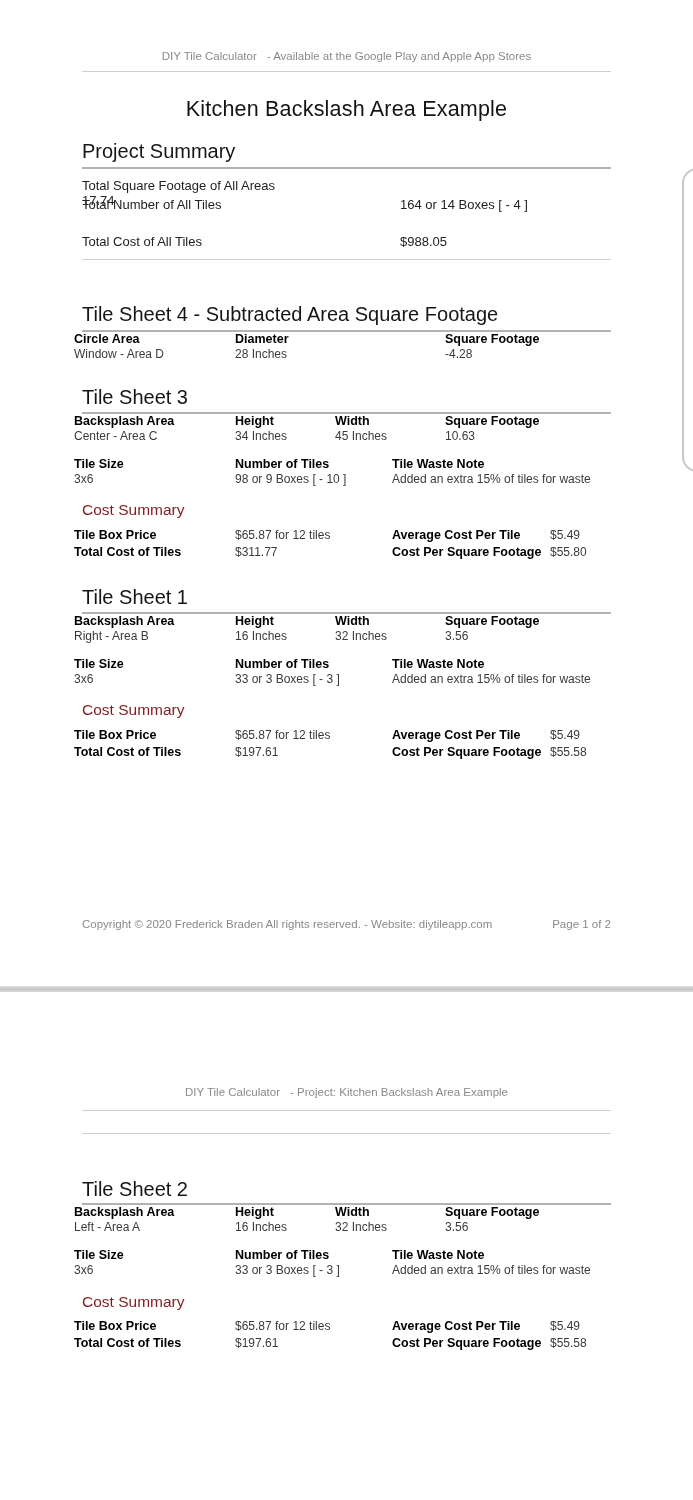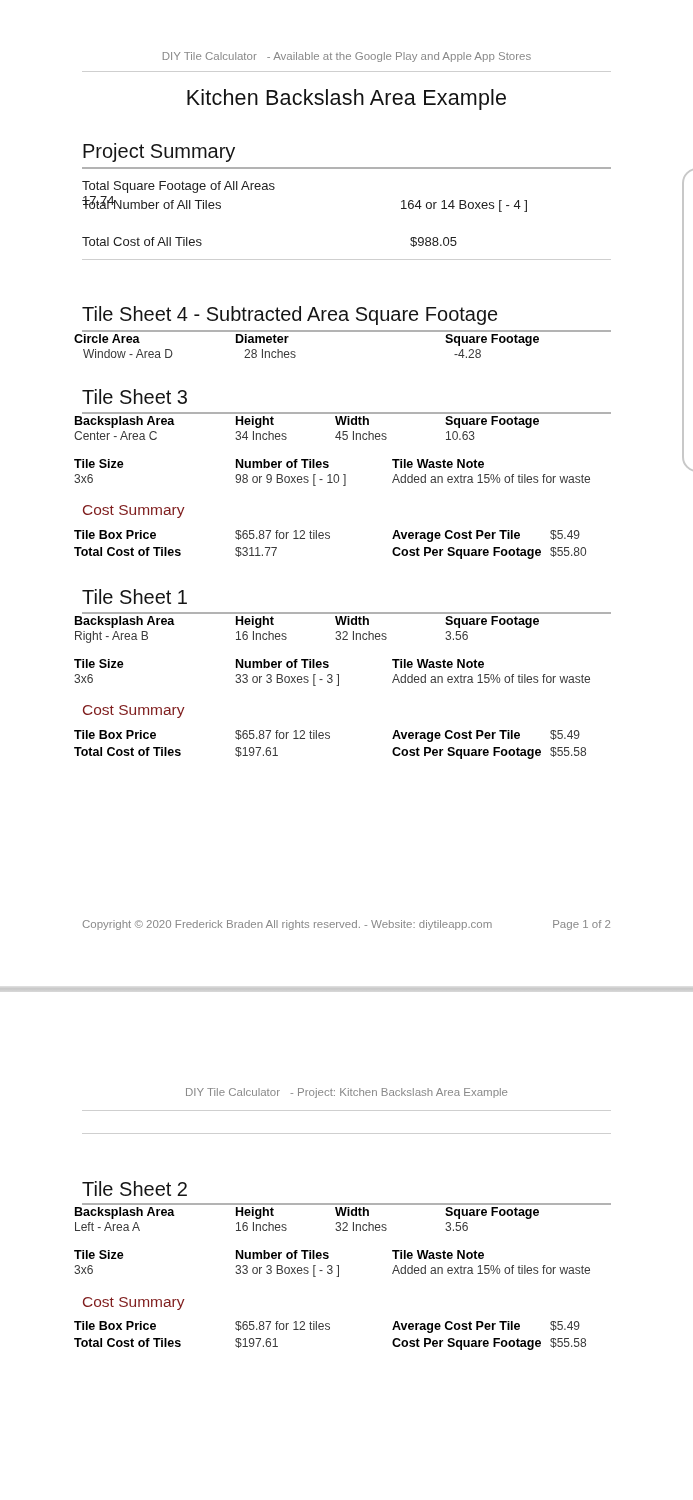--- a/index.html
+++ b/index.html
@@ -12,21 +12,21 @@
   #page1{height:986px;}
   #page2{height:508px;}
   .page-divider{height:6px;background:linear-gradient(#e2e2e2,#c7c7c7 45%,#d9d9d9);}
 
   .abs{position:absolute;}
   .center-row{left:0;width:693px;display:flex;justify-content:center;align-items:baseline;gap:10px;}
   .hdr-text{font-size:11.5px;color:#8a8a8a;}
   .rule{position:absolute;left:82px;width:529px;height:1px;background:#cfcfcf;}
   .rule-dark{position:absolute;left:82px;width:529px;height:2px;background:#b3b3b3;}
 
-  .title{font-size:21.5px;color:#141414;letter-spacing:.2px;}
+  .title{font-size:21.5px;color:#141414;letter-spacing:.2px;margin-top:11px;}
   .date{font-size:11.5px;color:#2e2e2e;}
   .sec-heading{position:absolute;left:82px;font-size:20px;color:#161616;font-weight:400;white-space:nowrap;}
   .sub-heading{position:absolute;left:82px;font-size:15.5px;color:#7f1d1d;font-weight:400;}
 
   .cols{position:absolute;left:74px;width:529px;display:flex;}
   .hd{font-weight:bold;font-size:12.5px;color:#000;}
   .vl{font-size:12px;color:#3a3a3a;}
   .c1{width:161px;flex:none;}
   .c2{width:100px;flex:none;}
   .c3{width:110px;flex:none;}
@@ -71,34 +71,34 @@
   <div class="rule-dark" style="top:167px;"></div>
 
   <div class="summary-row" style="top:178px;flex-direction:column;">
     <span class="summary-label">Total Square Footage of All Areas</span>
     <span class="summary-value">17.74</span>
   </div>
   <div class="summary-row" style="top:196.5px;">
     <span class="summary-label">Total Number of All Tiles</span>
     <span class="summary-value">164 or 14 Boxes [ - 4 ]</span>
   </div>
-  <div class="summary-row" style="top:233.5px;gap:10px;">
+  <div class="summary-row" style="top:233.5px;">
     <span class="summary-label">Total Cost of All Tiles</span>
     <span class="summary-value">$988.05</span>
   </div>
   <div class="rule" style="top:259px;"></div>
 
   <div class="sec-heading" style="top:303px;">Tile Sheet 4 - Subtracted Area Square Footage</div>
   <div class="rule-dark" style="top:330px;"></div>
   <div class="cols" style="top:332px;">
     <span class="hd c1">Circle Area</span>
     <span class="hd s2">Diameter</span>
     <span class="hd c4">Square Footage</span>
   </div>
-  <div class="cols" style="top:347px;margin-left:9px;">
+  <div class="cols" style="top:347px;">
     <span class="vl c1">Window - Area D</span>
     <span class="vl s2">28 Inches</span>
     <span class="vl c4">-4.28</span>
   </div>
 
   <div class="sec-heading" style="top:386px;">Tile Sheet 3</div>
   <div class="rule-dark" style="top:412px;"></div>
   <div class="cols" style="top:414px;">
     <span class="hd c1">Backsplash Area</span>
     <span class="hd c2">Height</span>

